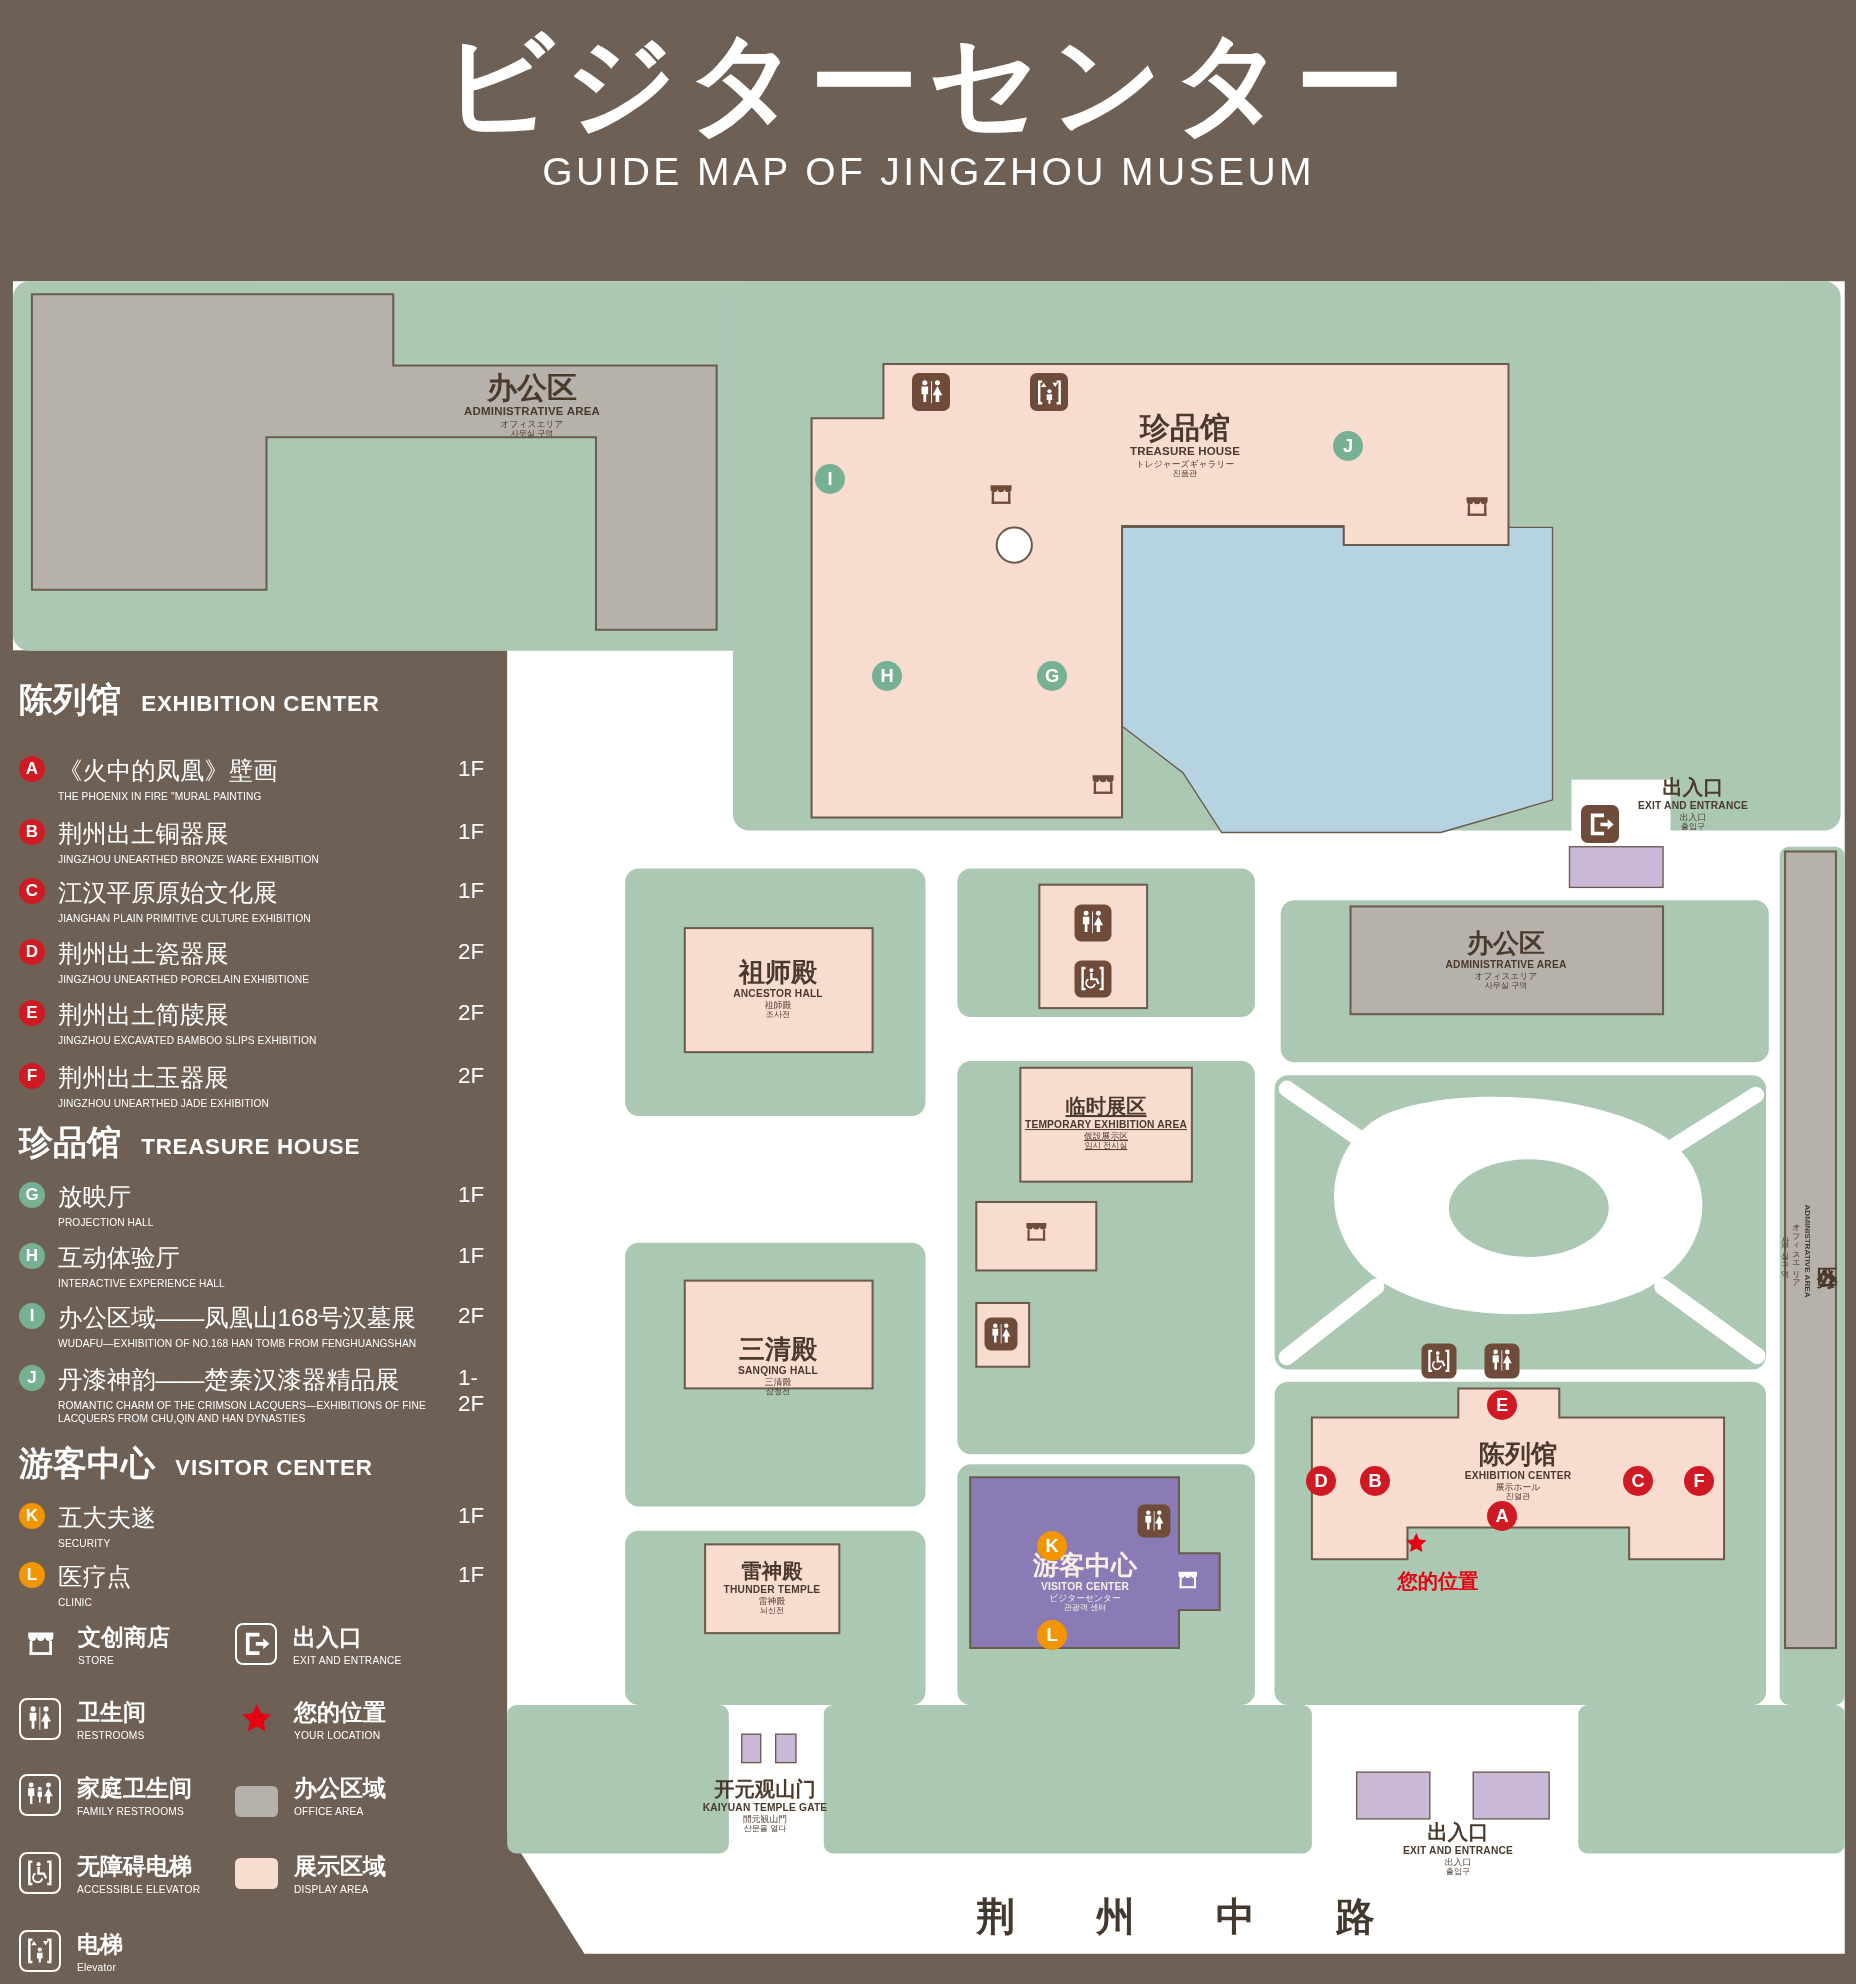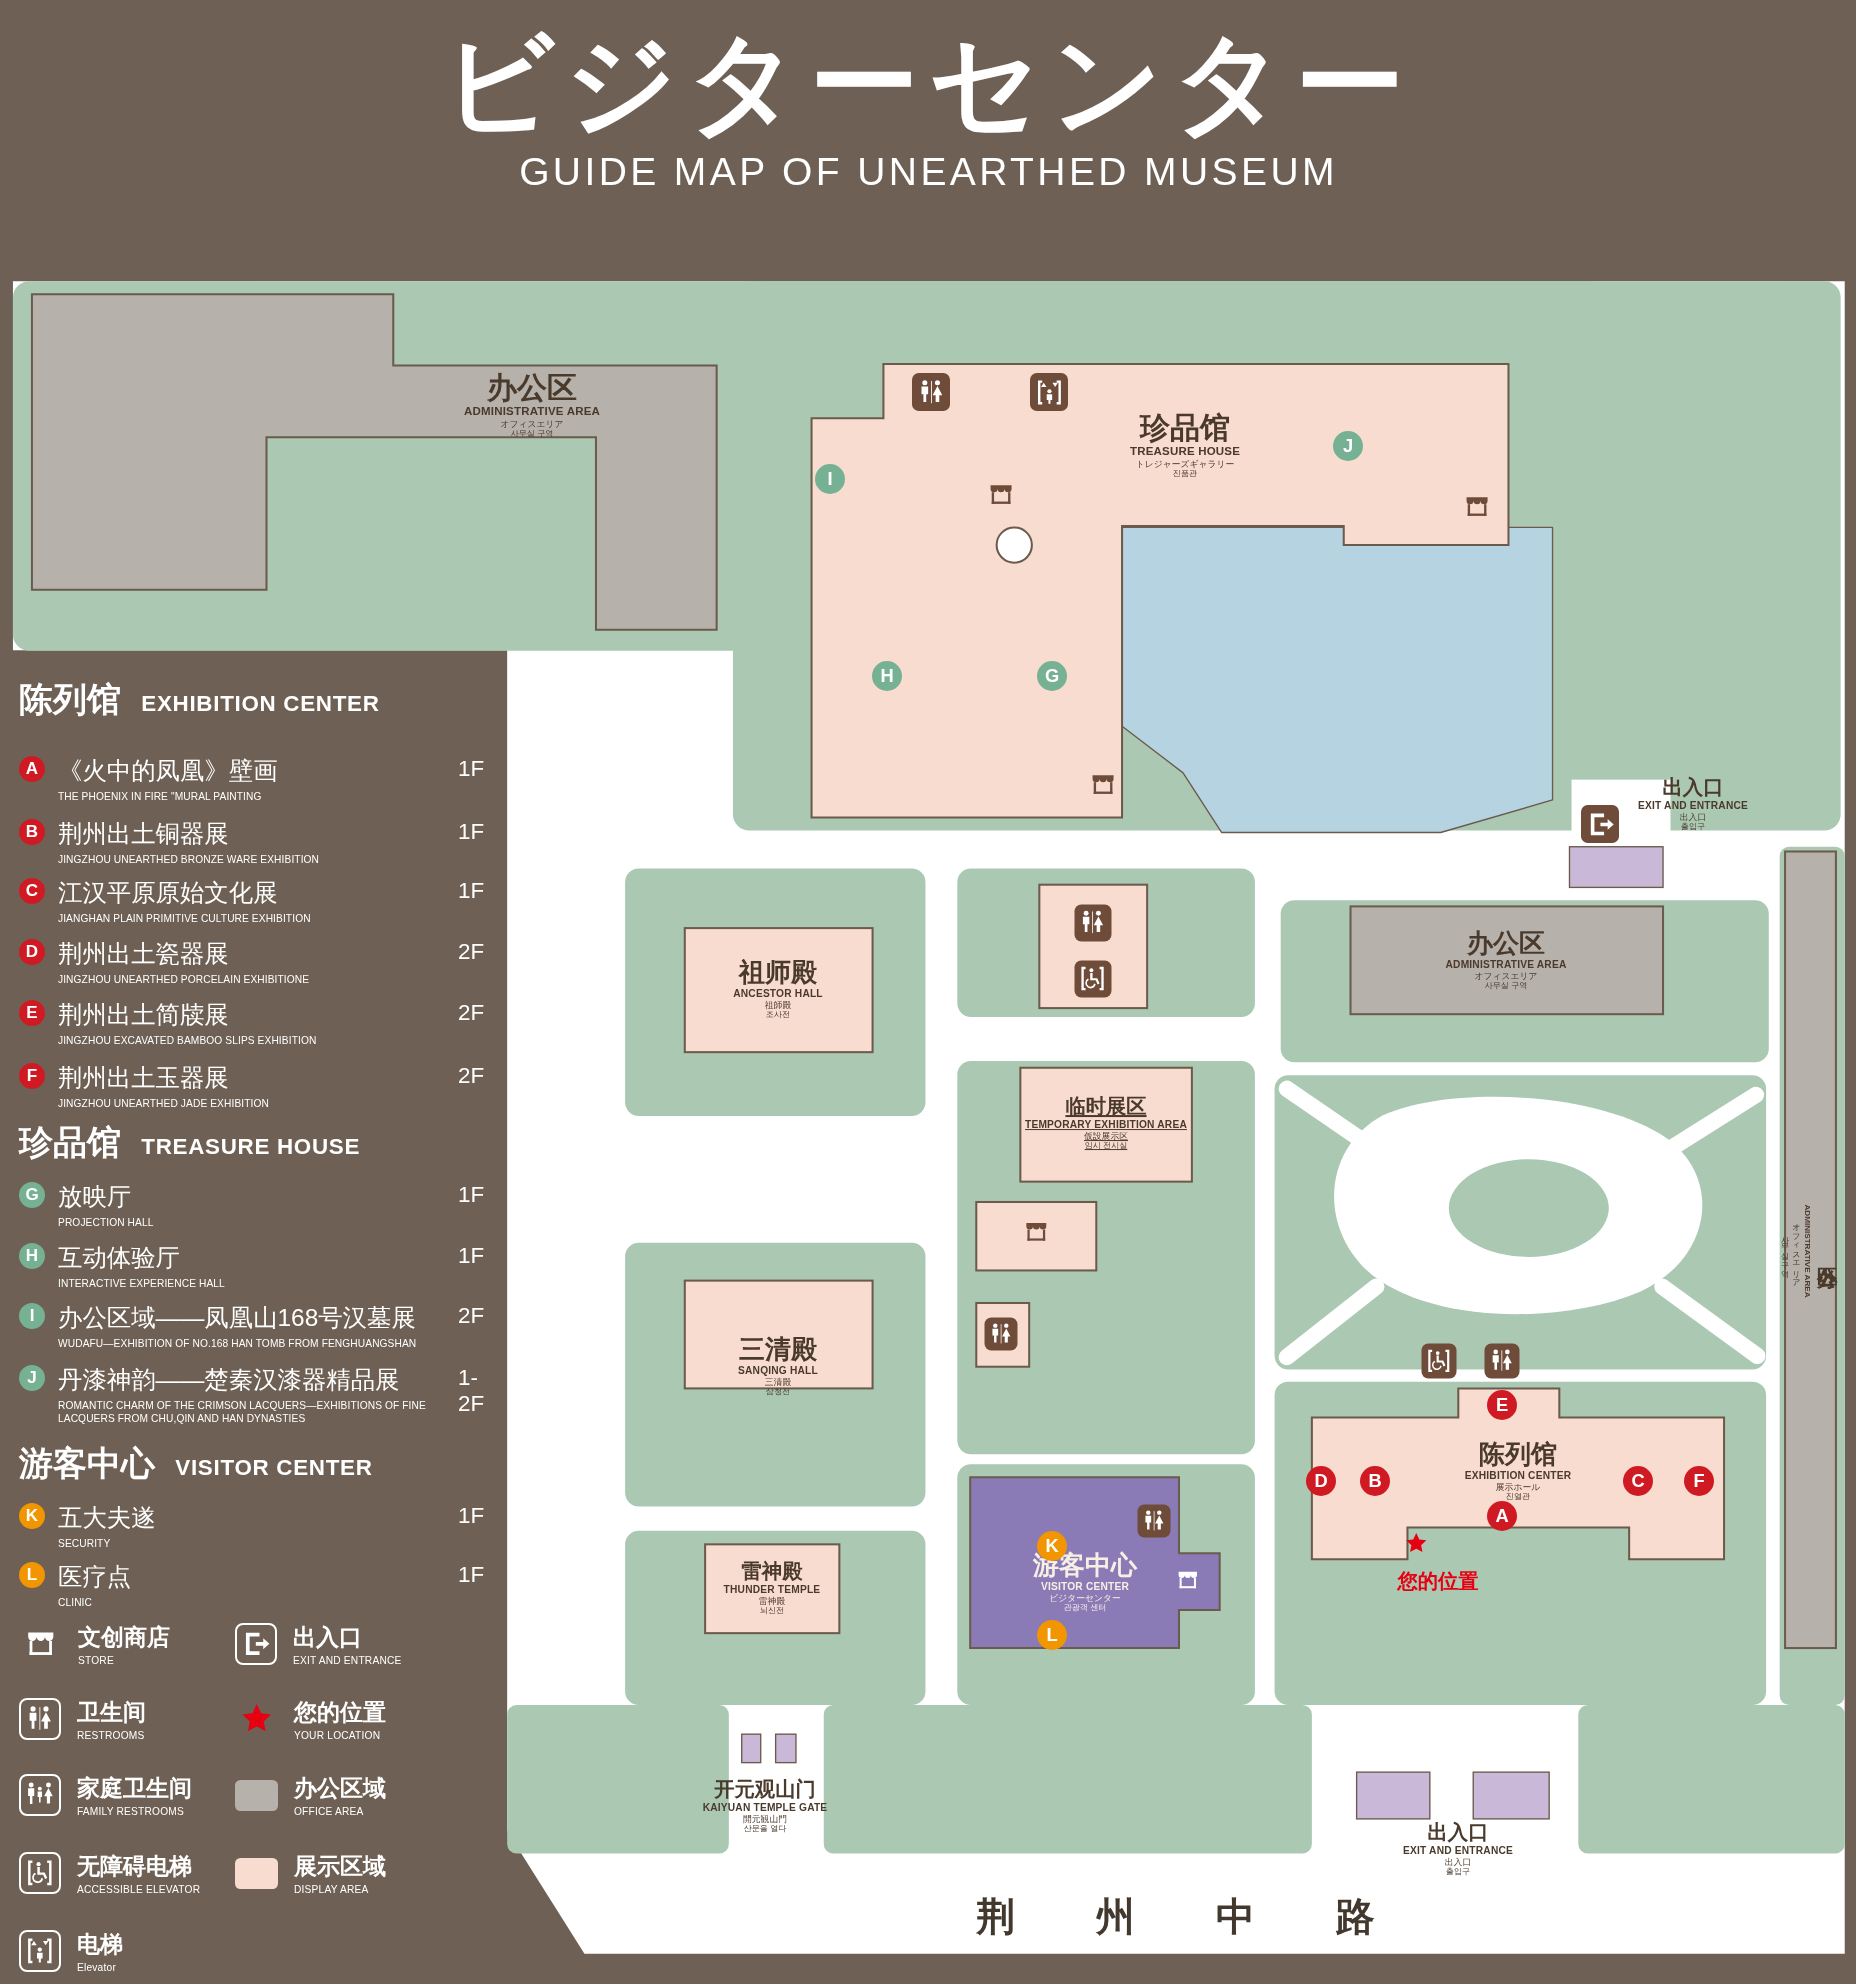--- a/index.html
+++ b/index.html
@@ -115,21 +115,21 @@
       <rect x="36" y="20" width="4" height="20"></rect>
       <rect x="8" y="36" width="32" height="4"></rect>
     </symbol>
     <symbol id="g-star" viewBox="0 0 48 48">
       <path d="M24 3l6.2 13.2 14.3 1.8-10.6 9.8 2.8 14.2L24 35l-12.7 7 2.8-14.2L3.5 18l14.3-1.8z"></path>
     </symbol>
   </defs>
 </svg>
 
 <div class="title">ビジターセンター</div>
-<div class="subtitle">GUIDE MAP OF UNEARTHED MUSEUM</div>
+<div class="subtitle">GUIDE MAP OF JINGZHOU MUSEUM</div>
 
 <svg id="mapsvg" width="1857" height="1985" viewBox="0 0 2739 2928">
   <path d="M19 415 H2721 V2882 H862 L770 2736 L748 2700 V959 H19 Z" fill="#ffffff"></path>
 
   <g fill="#abc8b3">
     <rect x="19" y="415" width="2352" height="545" rx="24"></rect>
     <rect x="1081" y="415" width="1634" height="810" rx="24"></rect>
     <rect x="922" y="1281" width="443" height="365" rx="20"></rect>
     <rect x="922" y="1833" width="443" height="389" rx="20"></rect>
     <rect x="922" y="2258" width="443" height="257" rx="20"></rect>
@@ -514,21 +514,21 @@
   <span class="sym-ic" style="color:#e60012;">
       <svg class="ig" viewBox="0 0 49.9062 49.9062" width="34" height="34">
         <use href="#g-star" xlink:href="#g-star"></use>
       </svg>
     </span>
   <span class="sym-tx">
       <div class="sym-zh">您的位置</div>
       <div class="sym-en">YOUR LOCATION</div>
     </span>
 </div>
-<div class="sym-row" style="left:235px;top:1773px;">
+<div class="sym-row" style="left:235px;top:1773px;align-items:flex-end;">
   <span class="swatch gray"></span>
   <span class="sym-tx">
       <div class="sym-zh">办公区域</div>
       <div class="sym-en">OFFICE AREA</div>
     </span>
 </div>
 <div class="sym-row" style="left:235px;top:1851px;">
   <span class="swatch pink"></span>
   <span class="sym-tx">
       <div class="sym-zh">展示区域</div>

